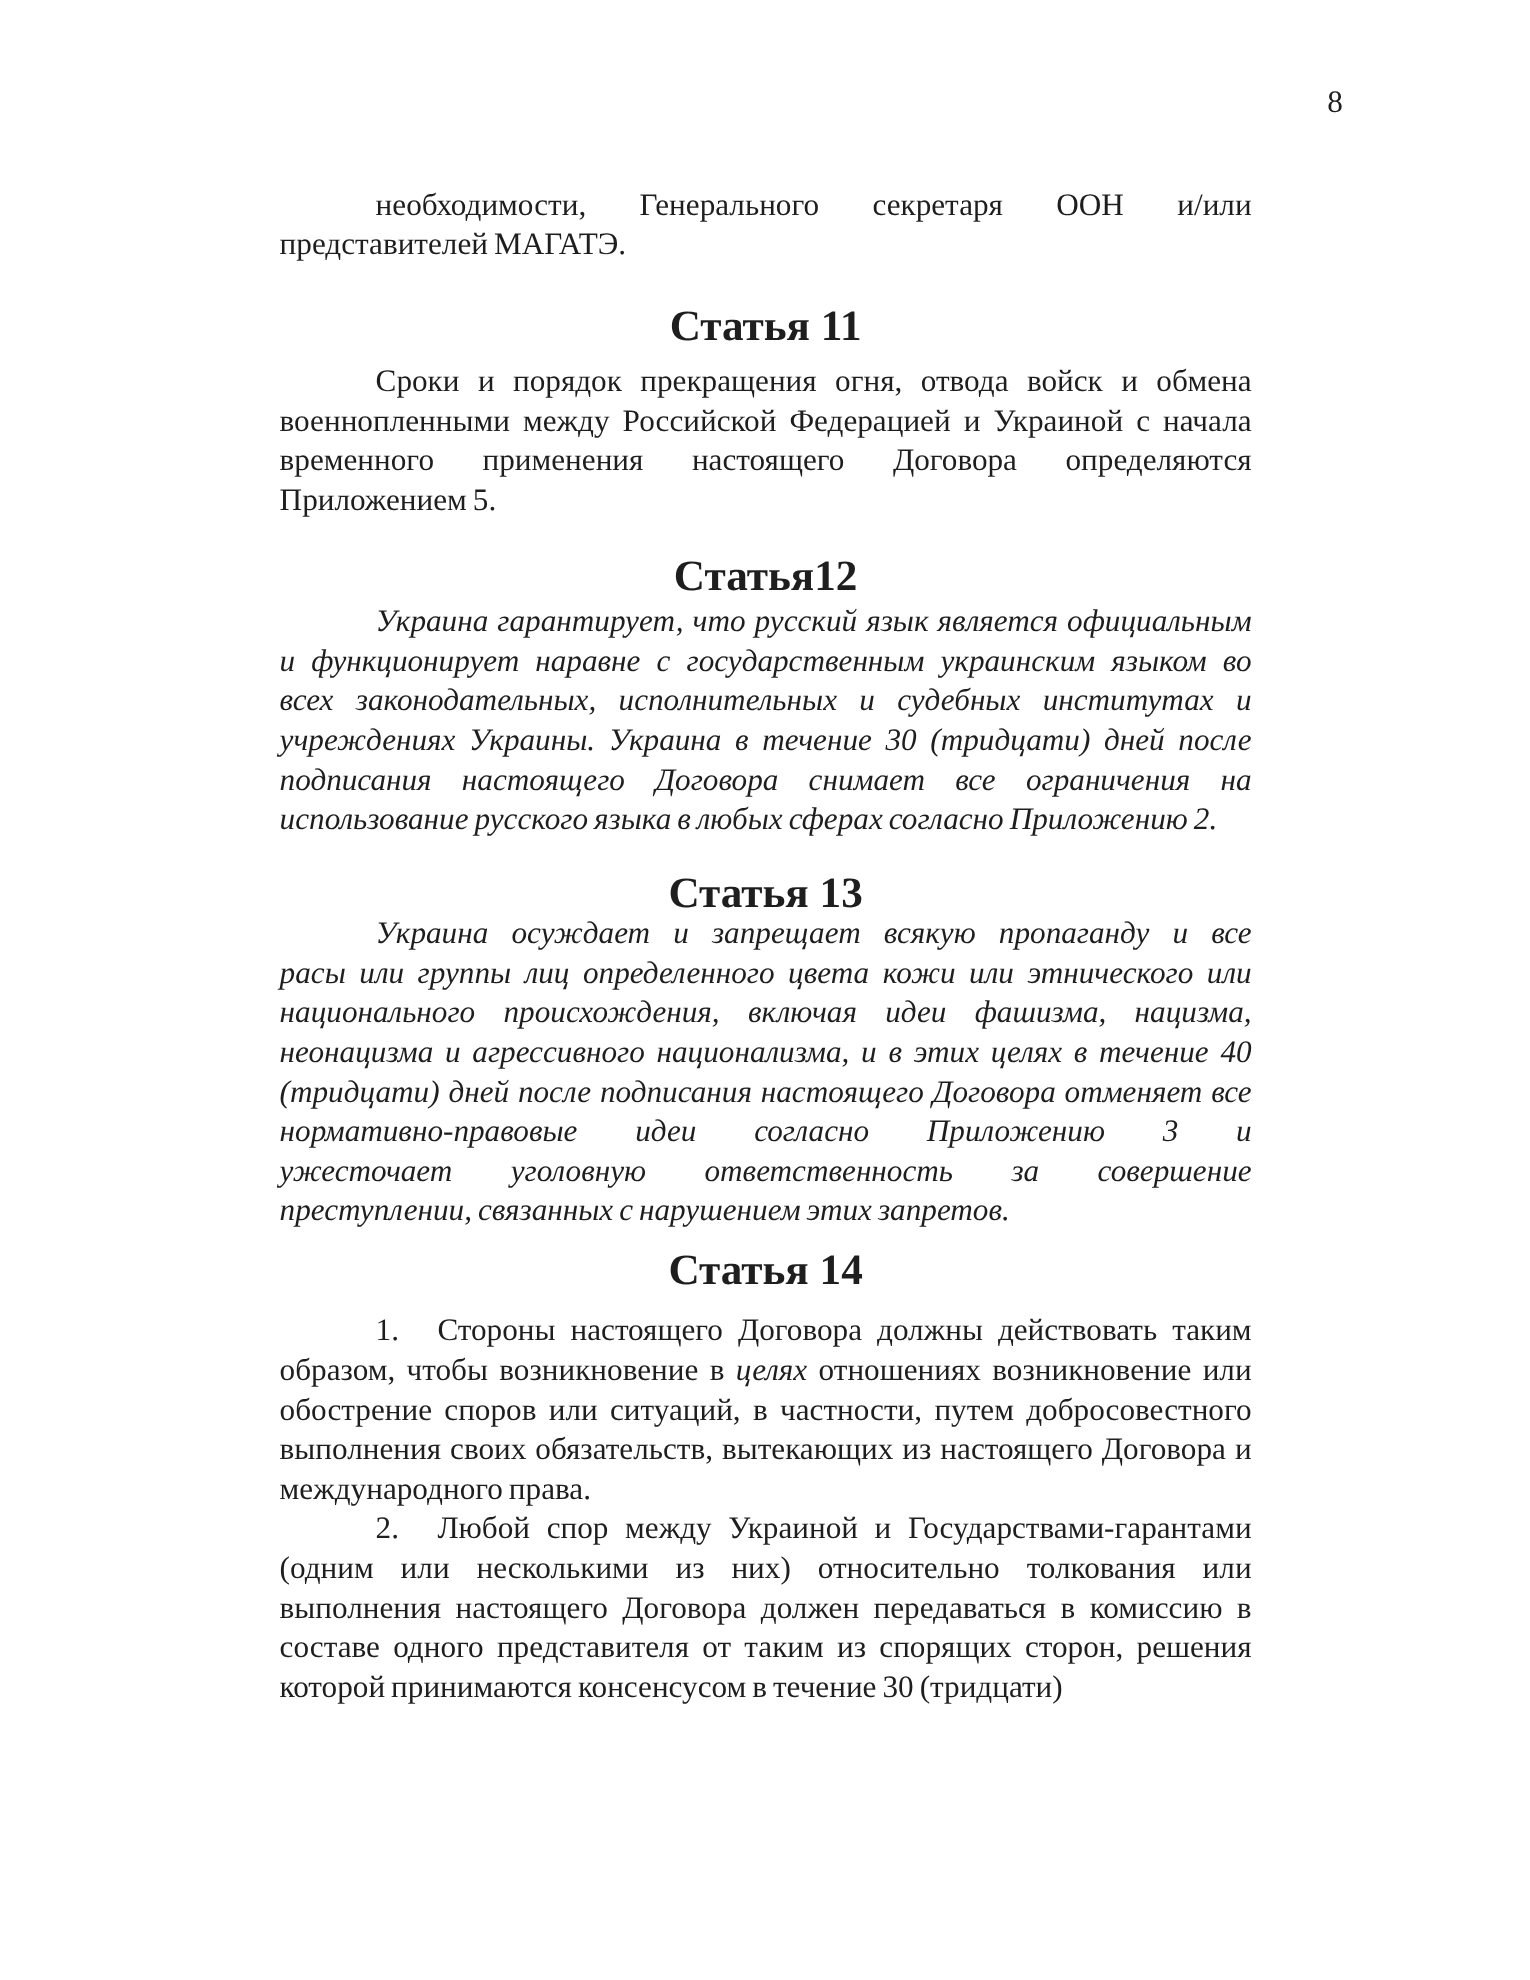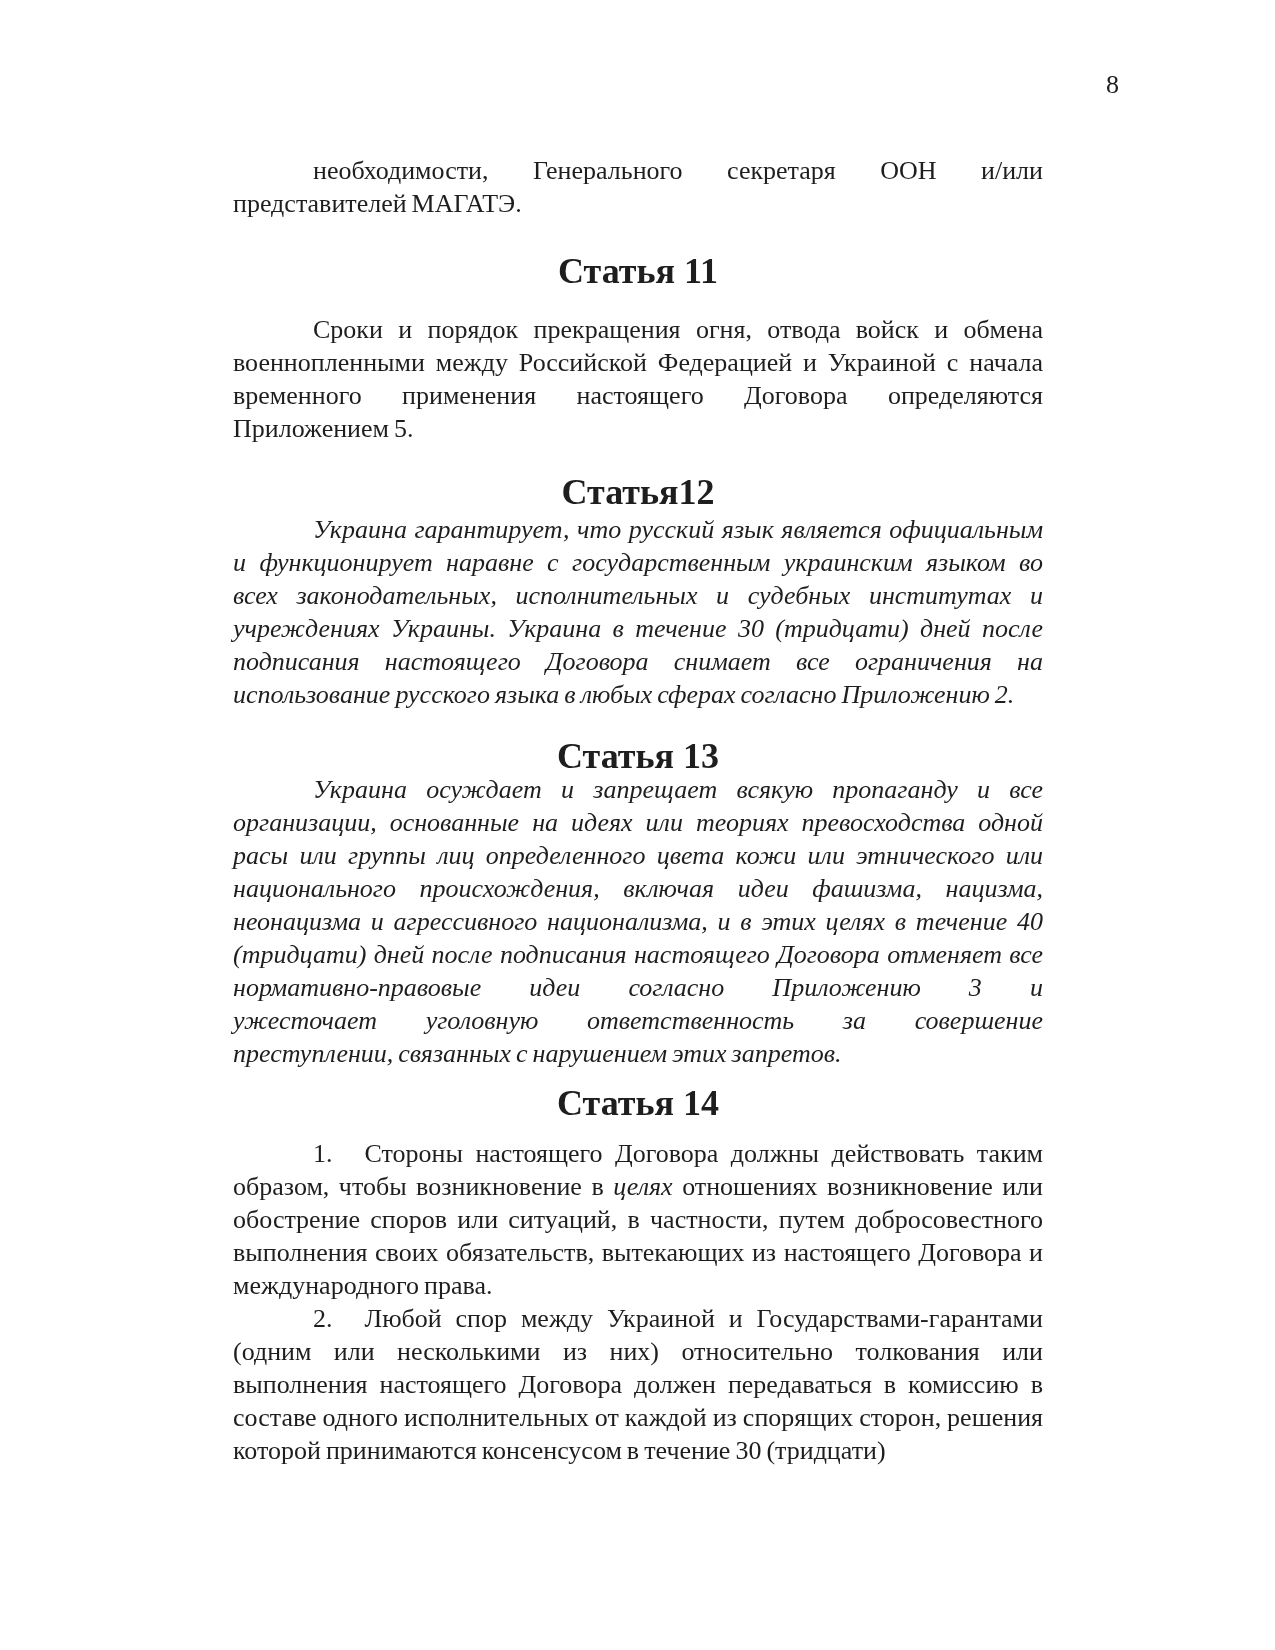--- a/index.html
+++ b/index.html
@@ -46,21 +46,21 @@
   .line.indent { text-indent: 80px; }
   span.u {
     text-decoration-thickness: 2px;
     text-underline-offset: 5px;
   }
   span.i { font-style: italic; }
   span.tab { margin-left: 32px; }
   
   [data-name="para-intro"]          { margin-top: 12px; }
   [data-name="heading-article-11"]  { margin-top: 35px; }
-  [data-name="para-article-11"]     { margin-top: 25px; }
+  [data-name="para-article-11"]     { margin-top: 13px; }
   [data-name="heading-article-12"]  { margin-top: 31px; }
   [data-name="para-article-12"]     { margin-top: 4px; }
   [data-name="heading-article-13"]  { margin-top: 29px; }
   [data-name="para-article-13"]     { margin-top: 0; }
   [data-name="heading-article-14"]  { margin-top: 17px; }
   [data-name="para-article-14-1"]   { margin-top: 17px; }
   [data-name="para-article-14-2"]   { margin-top: 0; }
 </style>
 </head>
 <body>
@@ -84,38 +84,37 @@
         <div class="line indent" data-name="text-line"><span data-name="text-run">Украина гарантирует, что русский язык является официальным</span></div>
         <div class="line" data-name="text-line"><span data-name="text-run">и функционирует наравне с государственным украинским языком во</span></div>
         <div class="line" data-name="text-line"><span data-name="text-run">всех законодательных, исполнительных и судебных институтах и</span></div>
         <div class="line" data-name="text-line"><span data-name="text-run">учреждениях Украины. Украина в течение 30 (тридцати) дней после</span></div>
         <div class="line" data-name="text-line"><span data-name="text-run">подписания настоящего Договора снимает все ограничения на</span></div>
         <div class="line last" data-name="text-line"><span data-name="text-run">использование русского языка в любых сферах согласно </span><span class="u" data-name="underlined-annex-reference">Приложению 2.</span></div>
       </div>
       <div data-name="heading-article-13" class="heading italic">Статья 13</div>
       <div data-name="para-article-13" class="para italic">
         <div class="line indent" data-name="text-line"><span data-name="text-run">Украина осуждает и запрещает всякую пропаганду и все</span></div>
-        <div class="line" data-name="text-line"><span data-name="text-run">организации, основанные на идеях или теориях превосходства одной</span></div>
         <div class="line" data-name="text-line"><span data-name="text-run">расы или группы лиц определенного цвета кожи или этнического или</span></div>
         <div class="line" data-name="text-line"><span data-name="text-run">национального происхождения, включая идеи фашизма, нацизма,</span></div>
         <div class="line" data-name="text-line"><span data-name="text-run">неонацизма и агрессивного национализма, и в этих целях в течение 40</span></div>
         <div class="line" data-name="text-line"><span data-name="text-run">(тридцати) дней после подписания настоящего Договора отменяет все</span></div>
         <div class="line" data-name="text-line"><span data-name="text-run">нормативно-правовые идеи согласно </span><span class="u" data-name="underlined-annex-reference">Приложению 3</span><span data-name="text-run"> и</span></div>
         <div class="line" data-name="text-line"><span data-name="text-run">ужесточает уголовную ответственность за совершение</span></div>
         <div class="line last" data-name="text-line"><span data-name="text-run">преступлении, связанных с нарушением этих запретов.</span></div>
       </div>
       <div data-name="heading-article-14" class="heading">Статья 14</div>
       <div data-name="para-article-14-1" class="para">
         <div class="line indent" data-name="text-line"><span data-name="text-run">1.</span><span class="tab" data-name="text-run">Стороны настоящего Договора должны действовать таким</span></div>
         <div class="line" data-name="text-line"><span data-name="text-run">образом, чтобы возникновение в </span><span class="i" data-name="text-run">целях</span><span data-name="text-run"> отношениях возникновение или</span></div>
         <div class="line" data-name="text-line"><span data-name="text-run">обострение споров или ситуаций, в частности, путем добросовестного</span></div>
         <div class="line" data-name="text-line"><span data-name="text-run">выполнения своих обязательств, вытекающих из настоящего Договора и</span></div>
         <div class="line last" data-name="text-line"><span data-name="text-run">международного права.</span></div>
       </div>
       <div data-name="para-article-14-2" class="para">
         <div class="line indent" data-name="text-line"><span data-name="text-run">2.</span><span class="tab" data-name="text-run">Любой спор между Украиной и Государствами-гарантами</span></div>
         <div class="line" data-name="text-line"><span data-name="text-run">(одним или несколькими из них) относительно толкования или</span></div>
         <div class="line" data-name="text-line"><span data-name="text-run">выполнения настоящего Договора должен передаваться в комиссию в</span></div>
-        <div class="line" data-name="text-line"><span data-name="text-run">составе одного исполнительных от каждой из спорящих сторон, решения</span></div>
+        <div class="line" data-name="text-line"><span data-name="text-run">составе одного представителя от таким из спорящих сторон, решения</span></div>
         <div class="line last" data-name="text-line"><span data-name="text-run">которой принимаются консенсусом в течение 30 (тридцати)</span></div>
       </div>
     </div>
 </div>
 
 </body></html>

